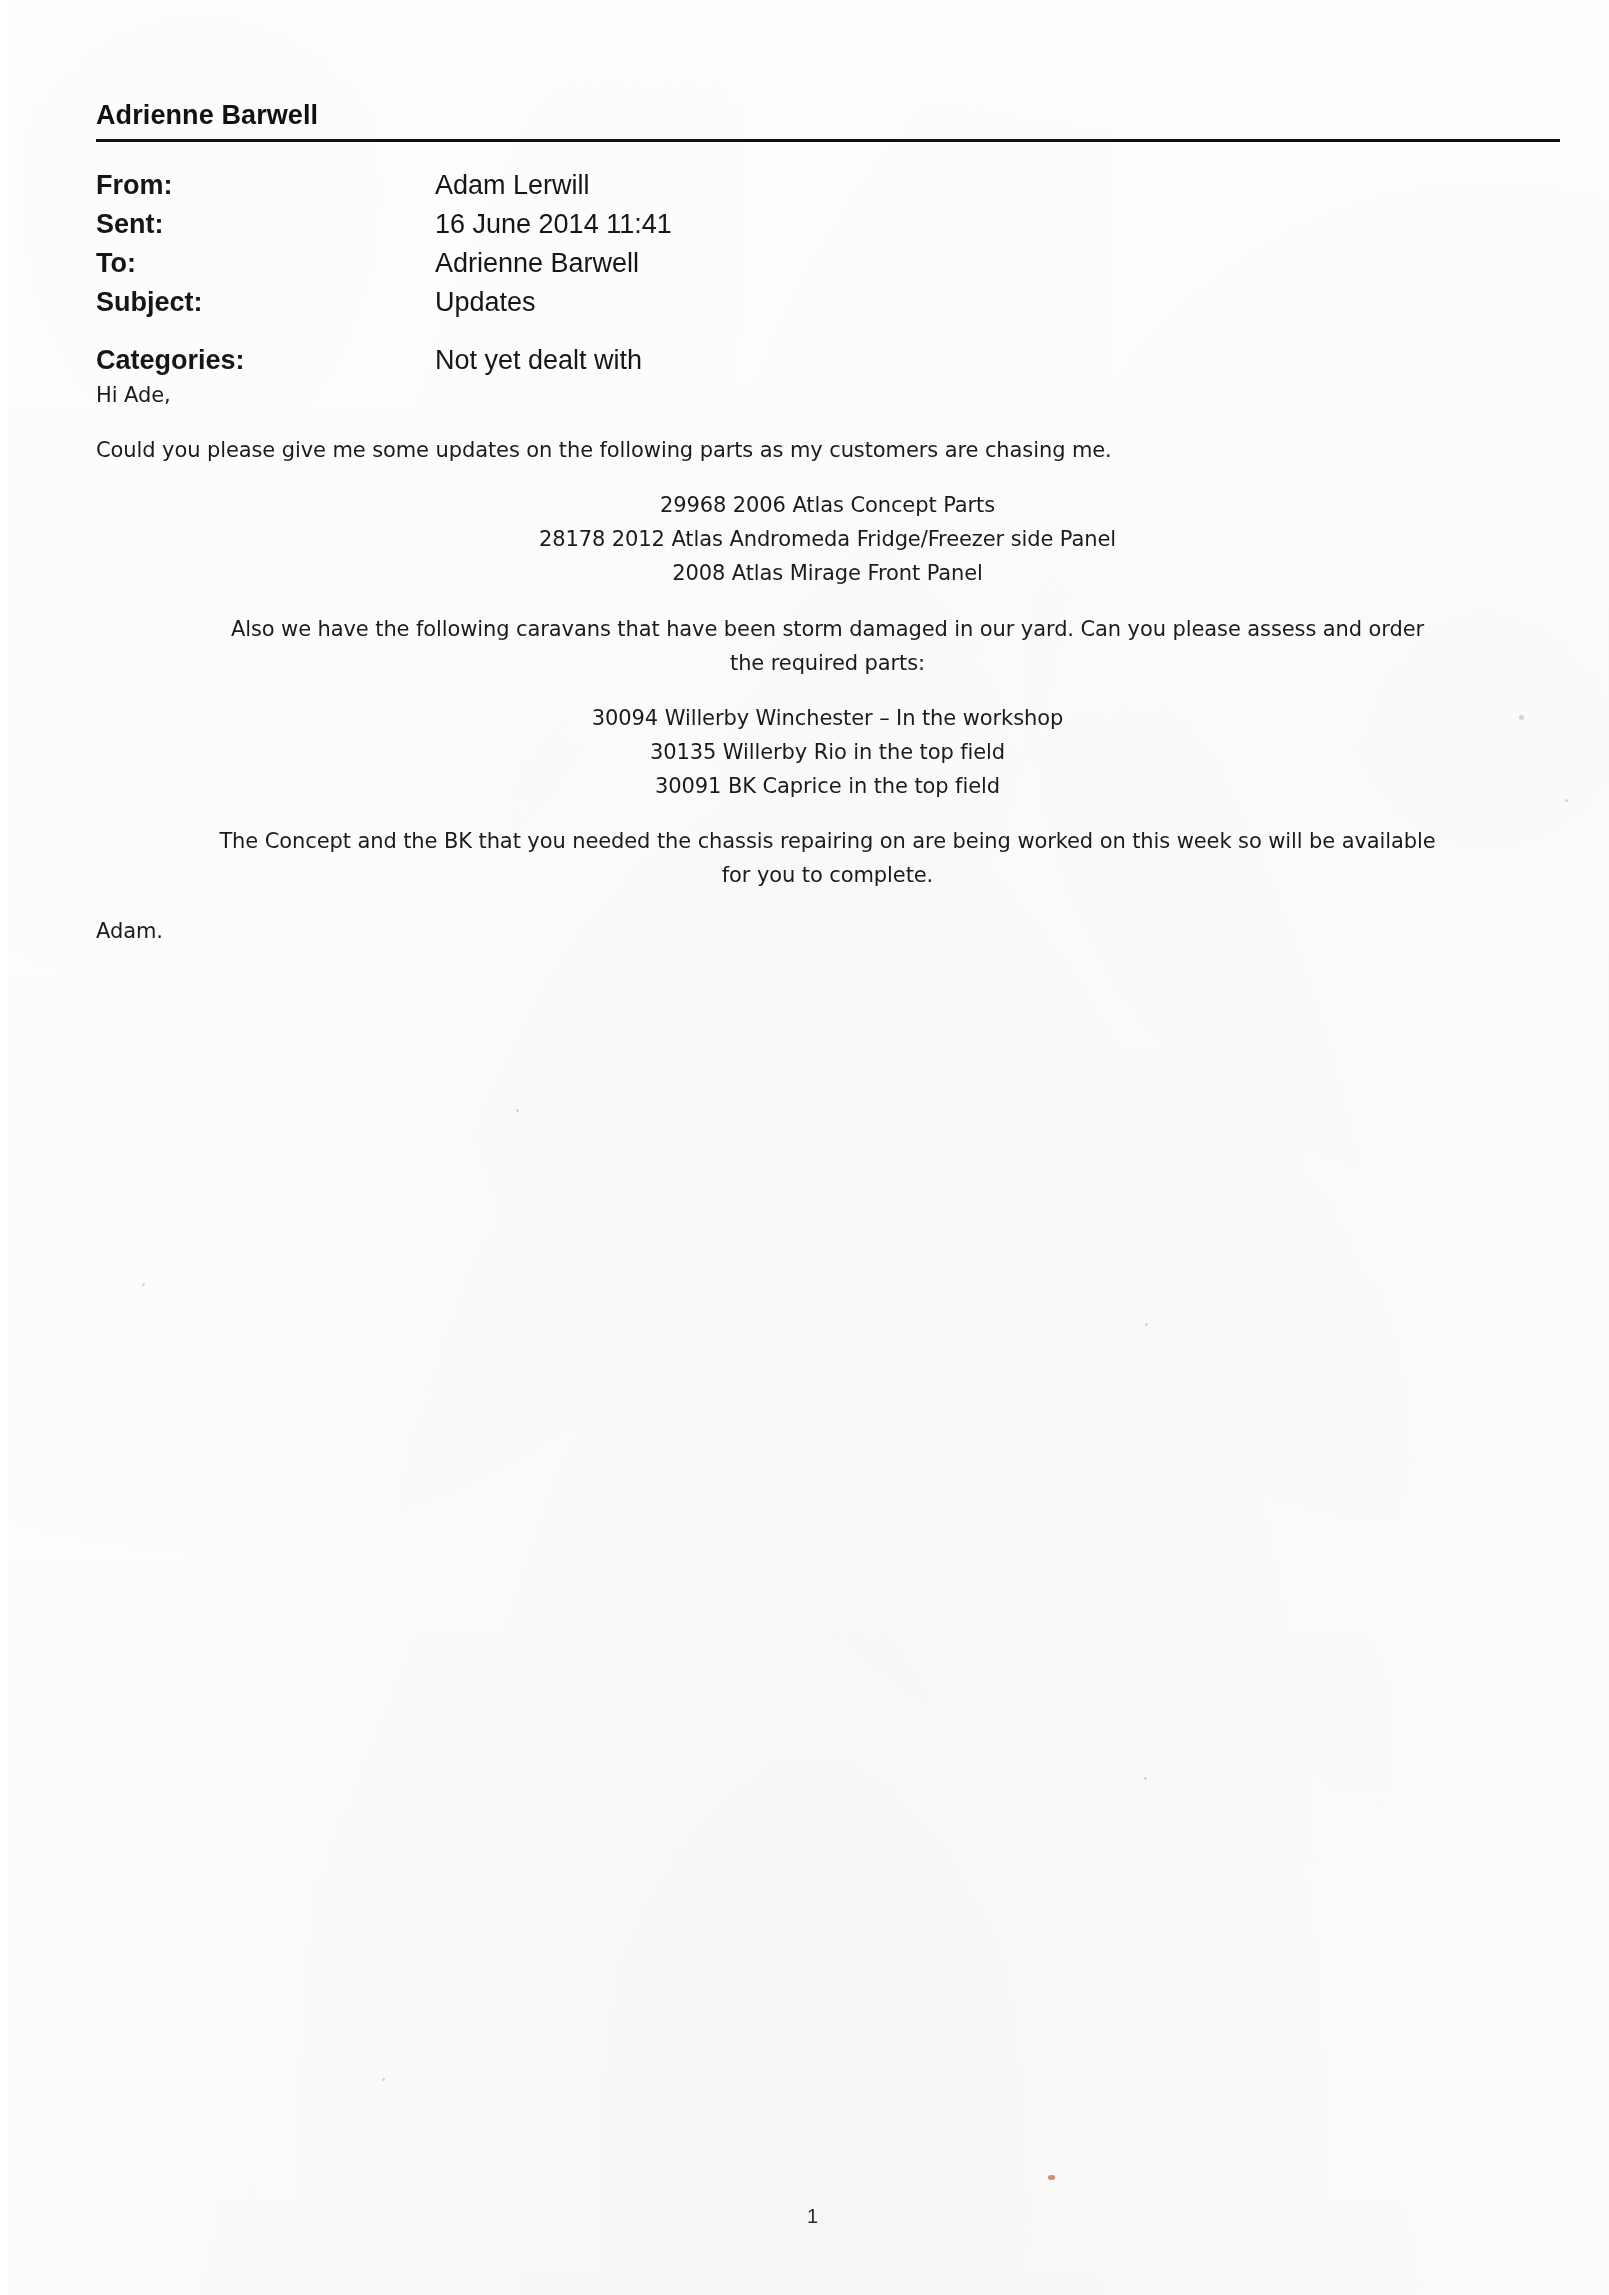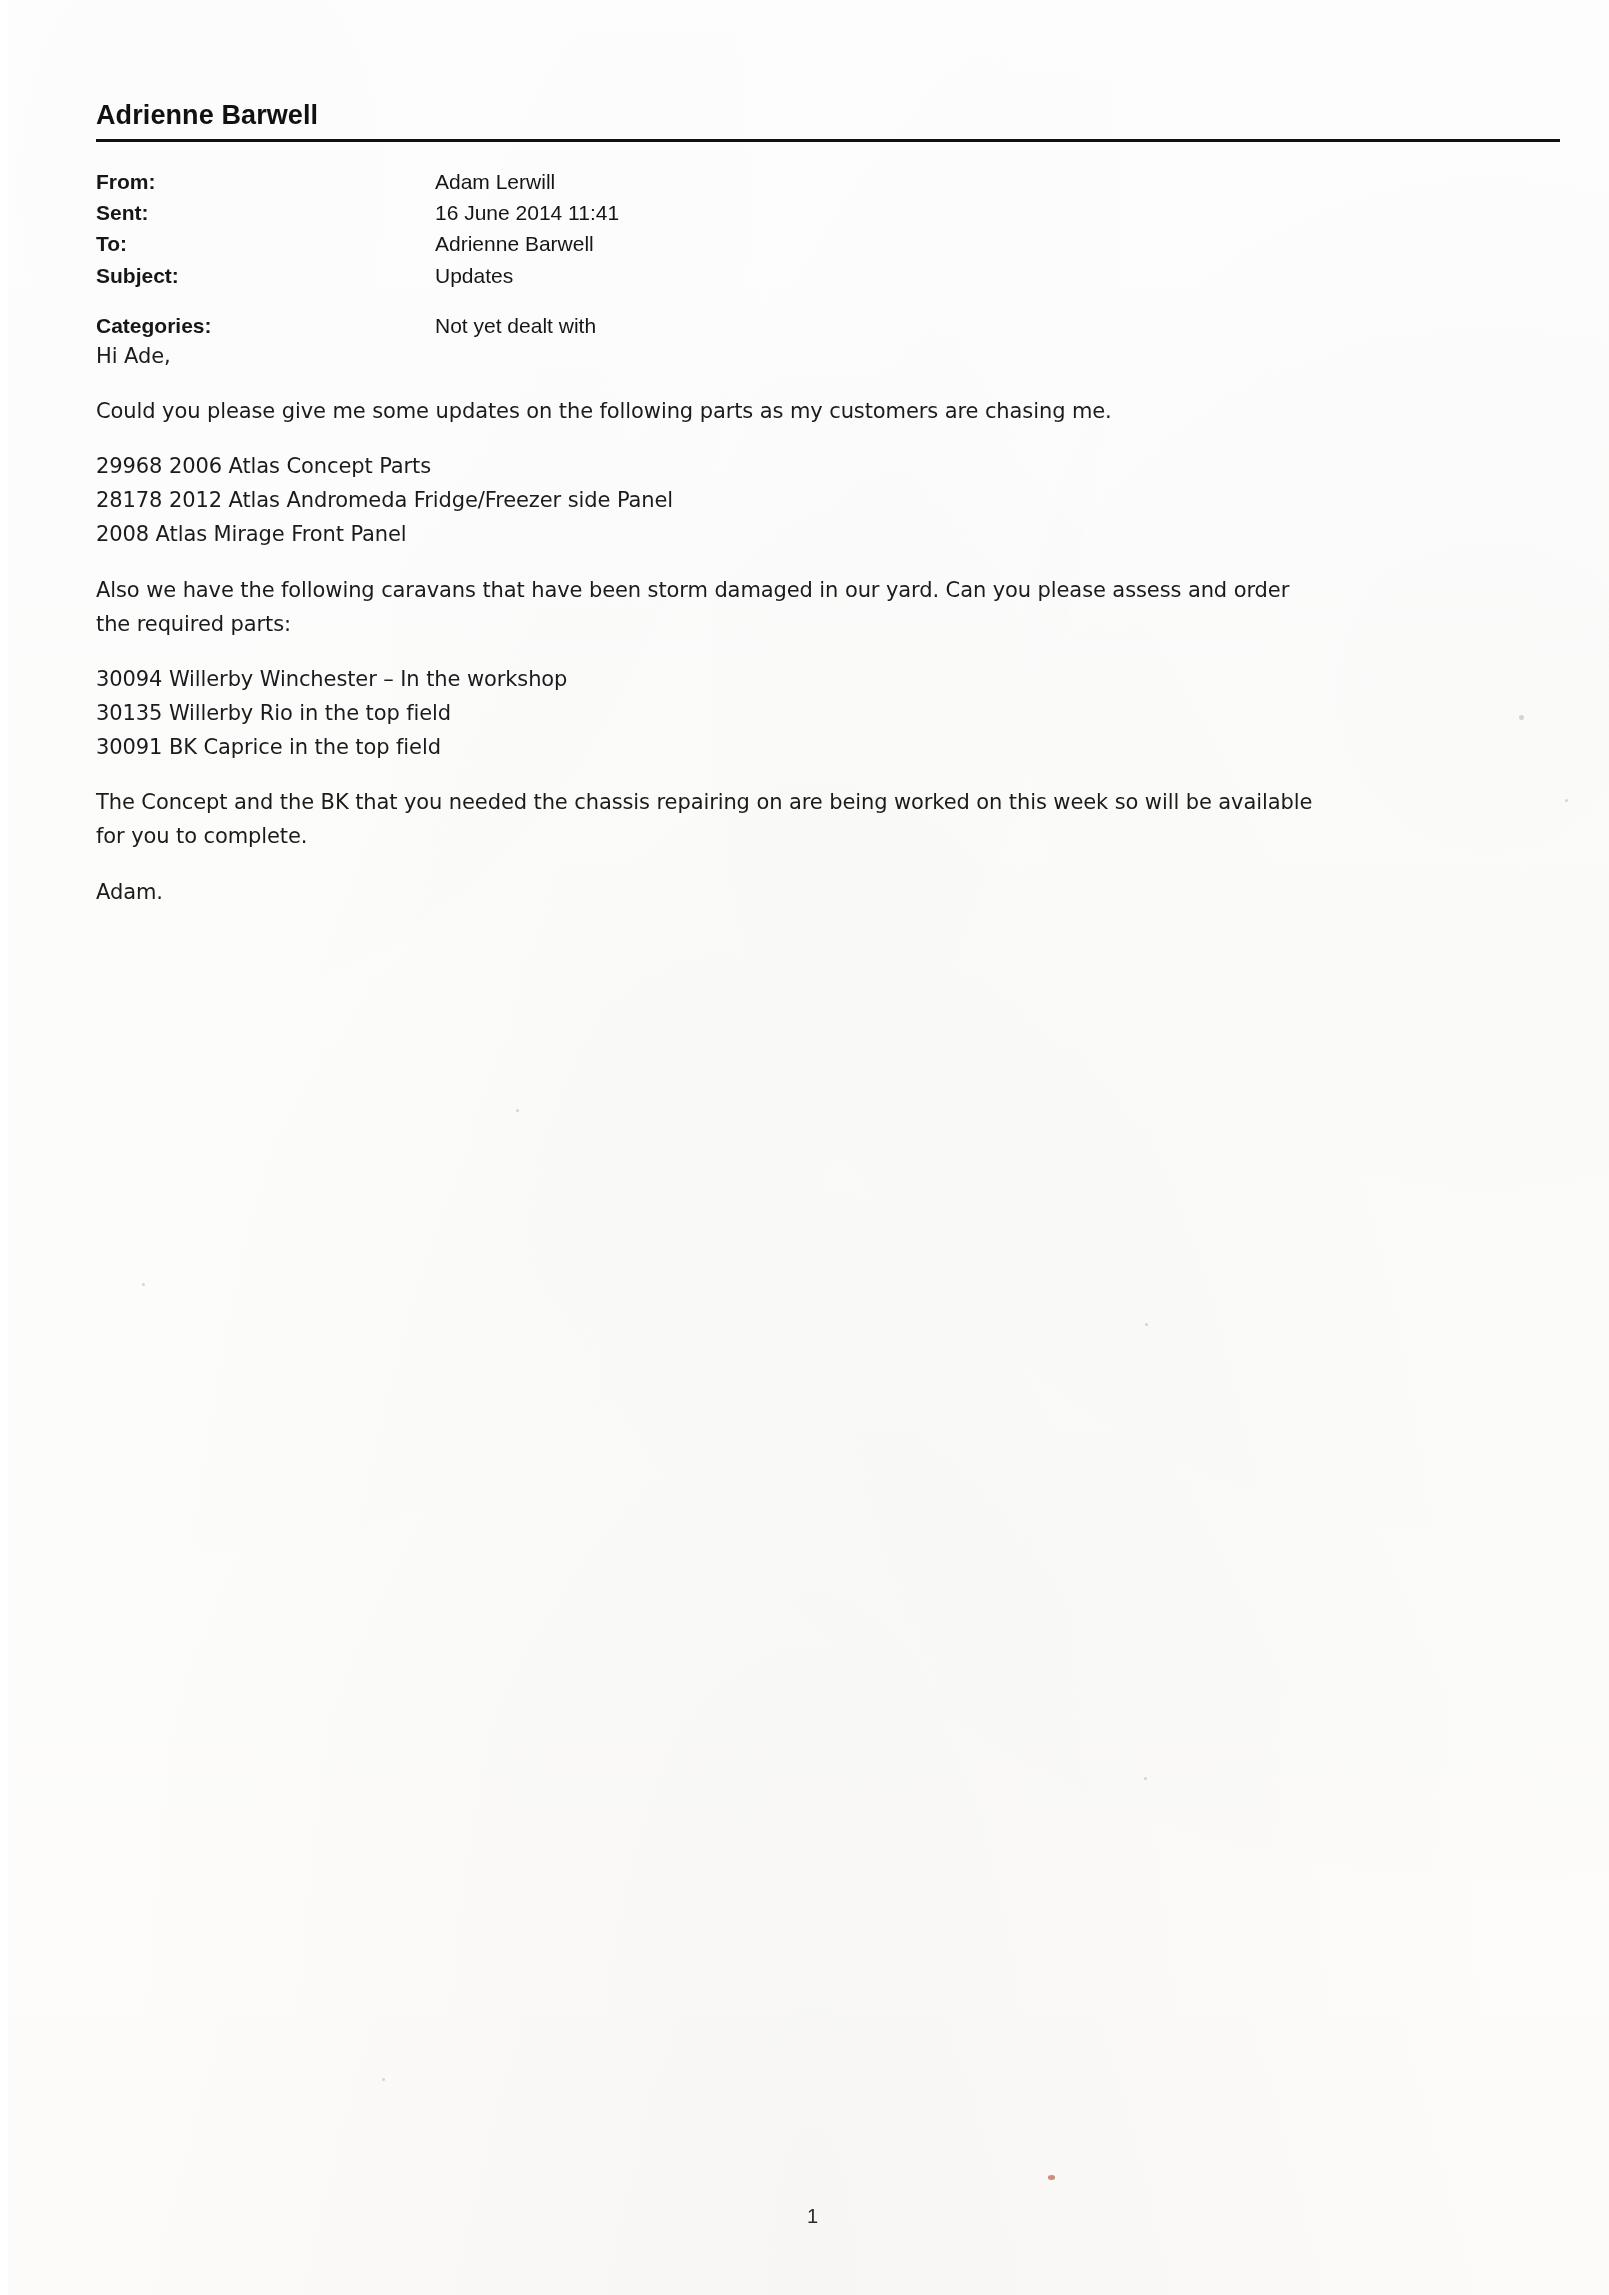--- a/index.html
+++ b/index.html
@@ -63,21 +63,21 @@
     margin: 0 0 25.4px 0;
   }
 
   .header-table {
     border-collapse: collapse;
     margin-left: 0;
   }
   .header-table td {
     vertical-align: top;
     padding: 0 0 4px 0;
-    font-size: 21px;
+    font-size: 27px;
     line-height: 1.30;
     font-family: "Liberation Sans", sans-serif;
     color: #161616;
   }
   .header-table td.label {
     font-weight: bold;
     width: 339px;
     white-space: nowrap;
   }
   .header-table td.value {
@@ -91,21 +91,21 @@
     font-family: "DejaVu Sans", sans-serif;
     font-size: 21px;
     line-height: 1.30;
     color: #1b1b1b;
     letter-spacing: -0.1px;
   }
   .para {
     margin: 0 0 28px 0;
     max-width: 1443px;
   }
-  .line { display: block; }
+  .line { display: block; text-align: center; }
   .lines {
     margin: 0 0 28px 0;
   }
   .lines .line { margin-bottom: 6.7px; }
   .lines .line:last-child { margin-bottom: 0; }
 
   .page-number {
     position: absolute;
     left: 0;
     top: 2205px;

